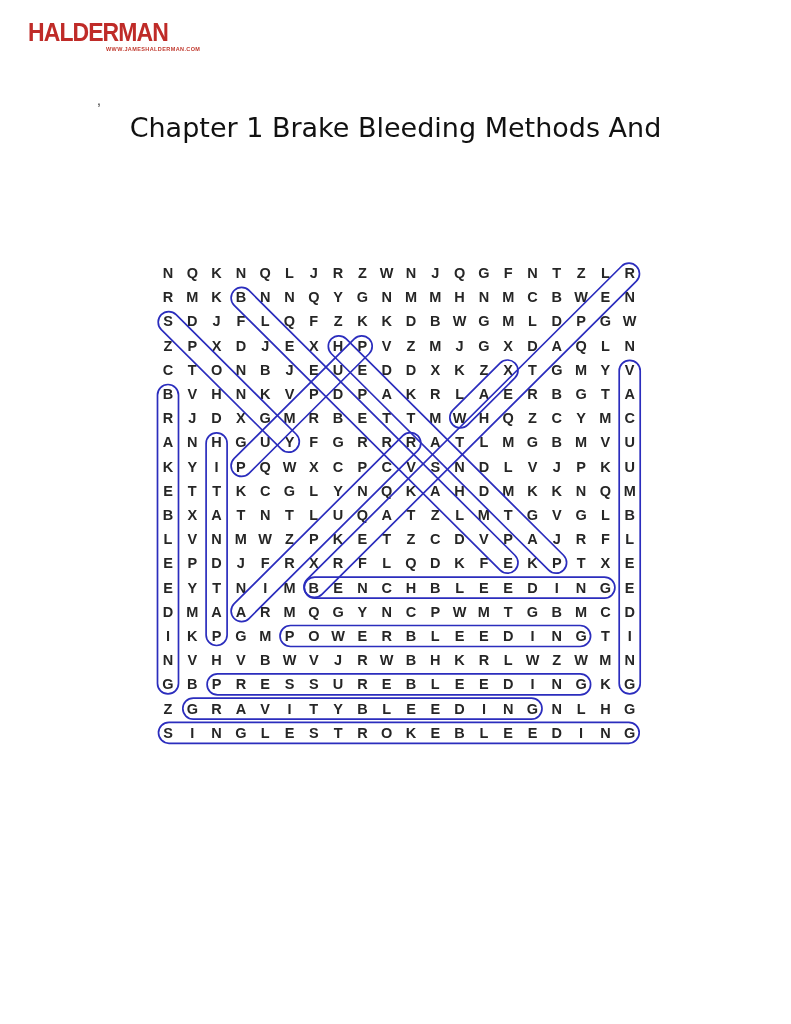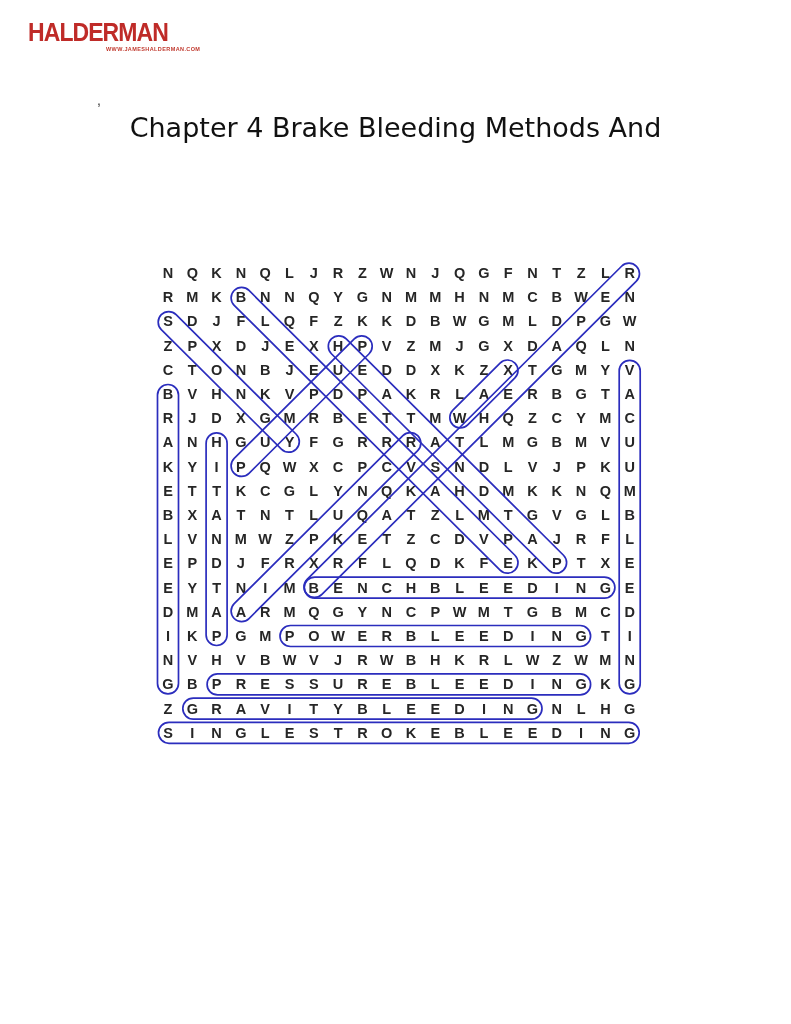--- a/index.html
+++ b/index.html
@@ -27,21 +27,21 @@
 <div id="page">
 
   <div id="logo">
     <div class="brand">HALDERMAN</div>
     <div class="tagline">WWW.JAMESHALDERMAN.COM</div>
   </div>
 
   <span id="stray-mark">,</span>
 
   <div id="title">
-    <div>Chapter 4 Brake Bleeding Methods And</div>
+    <div>Chapter 1 Brake Bleeding Methods And</div>
   </div>
 
   <div id="grid-area">
       <span class="gl" style="left: 156px; top: 264px;">N</span>
       <span class="gl" style="left: 180.3px; top: 264px;">Q</span>
       <span class="gl" style="left: 204.6px; top: 264px;">K</span>
       <span class="gl" style="left: 228.9px; top: 264px;">N</span>
       <span class="gl" style="left: 253.2px; top: 264px;">Q</span>
       <span class="gl" style="left: 277.5px; top: 264px;">L</span>
       <span class="gl" style="left: 301.8px; top: 264px;">J</span>

